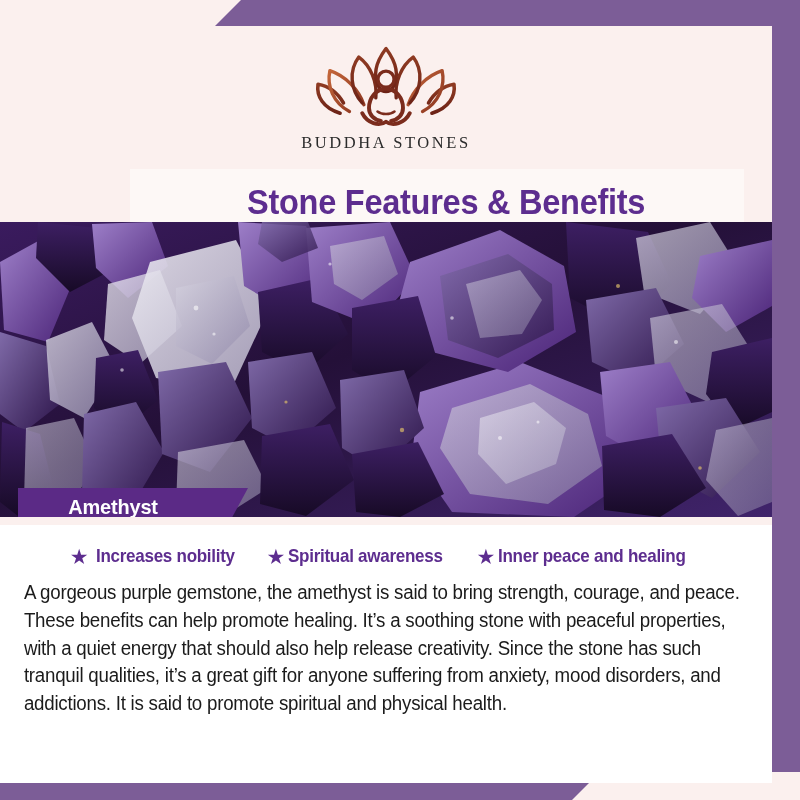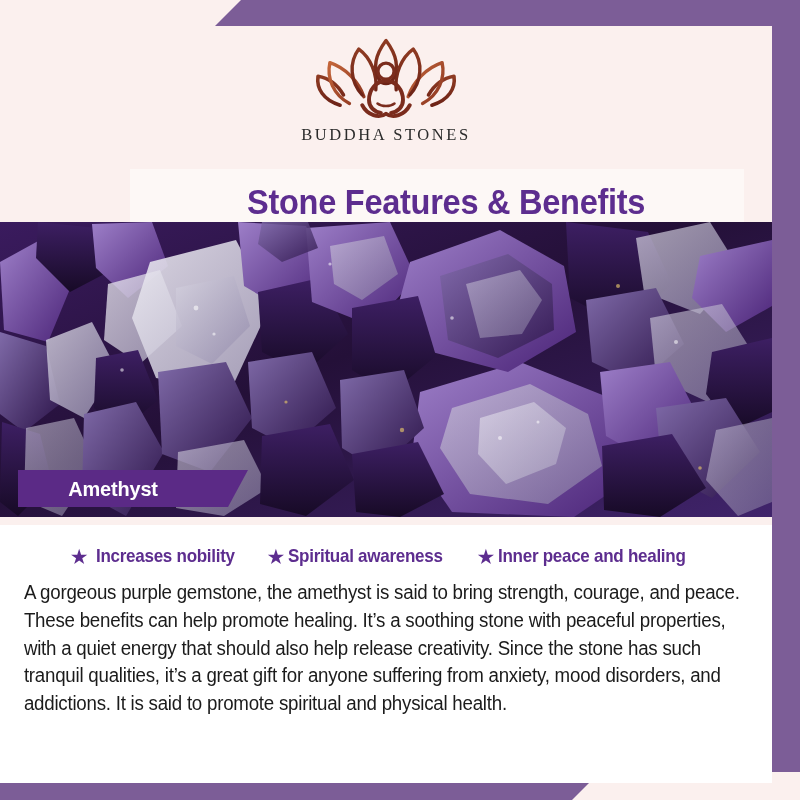--- a/index.html
+++ b/index.html
@@ -48,21 +48,21 @@
     background:#fbf0ee;
   }
 
   
   #brand {
     height:143px;
     display:flex;
     flex-direction:column;
     align-items:center;
     justify-content:flex-start;
-    padding-top:6px;
+    padding-top:14px;
   }
   #logo-mark { width:170px; height:92px; display:block; }
   #brand-name {
     font-family:"Liberation Serif", serif;
     font-size:16.5px;
     letter-spacing:2.6px;
     color:#2b2b2b;
     margin-top:1px;
   }
 
@@ -91,21 +91,21 @@
     position:relative;
     height:295px;
     overflow:hidden;
     background:#2a1040;
   }
   #photo-wrap svg { position:absolute; inset:0; width:100%; height:100%; }
 
   
   #stone-banner {
     position:absolute;
-    left:18px; top:248px;
+    left:18px; top:266px;
     width:230px; height:37px;
     background:#5b2a86;
     clip-path: polygon(0 0, 100% 0, calc(100% - 20px) 100%, 0 100%);
     display:flex; align-items:center;
   }
   #stone-banner-label {
     color:#ffffff;
     font-size:21px;
     font-weight:700;
     letter-spacing:-0.2px;

